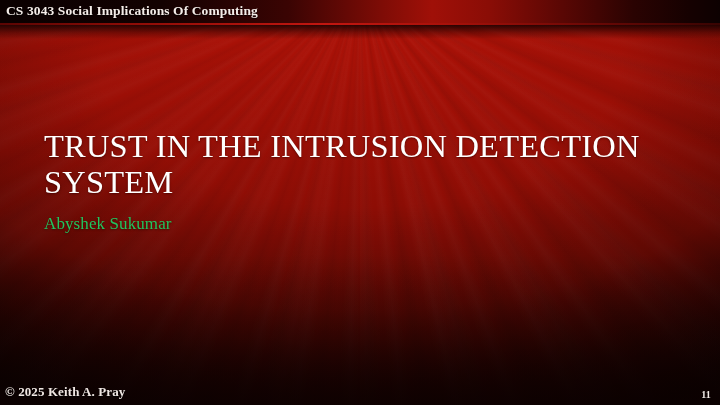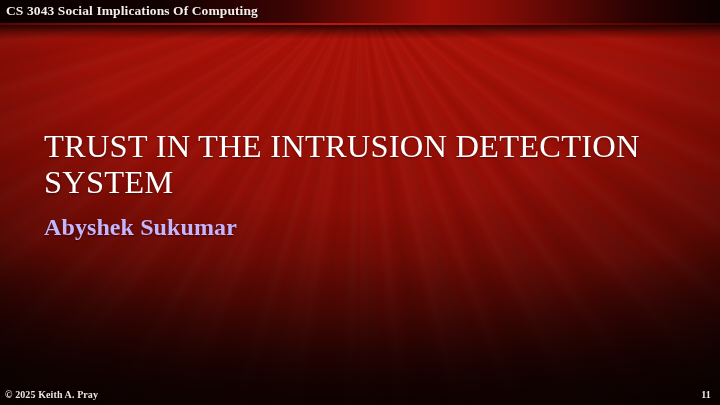--- a/index.html
+++ b/index.html
@@ -159,33 +159,33 @@
   }
   .slide-title {
     font-size: 32.5px;
     line-height: 36px;
     color: #ffffff;
     letter-spacing: 0.2px;
     text-shadow: 0 1px 2px rgba(40,0,0,0.55);
   }
   .slide-subtitle {
     margin-top: 14px;
-    font-size: 24px;
-    font-weight: bold;
-    color: #c4b5fd;
+    font-size: 17px;
+    font-weight: normal;
+    color: #22c55e;
     letter-spacing: 0.1px;
     text-shadow: 0 1px 2px rgba(40,0,0,0.6);
   }
 
   
   .footer-copyright {
     position: absolute;
     left: 5px;
     bottom: 5px;
-    font-size: 10px;
+    font-size: 13px;
     font-weight: bold;
     color: #efe6e2;
     letter-spacing: 0.1px;
     text-shadow: 0 1px 1px rgba(0,0,0,0.9);
   }
   .footer-pagenum {
     position: absolute;
     right: 9px;
     bottom: 5px;
     font-size: 10px;

